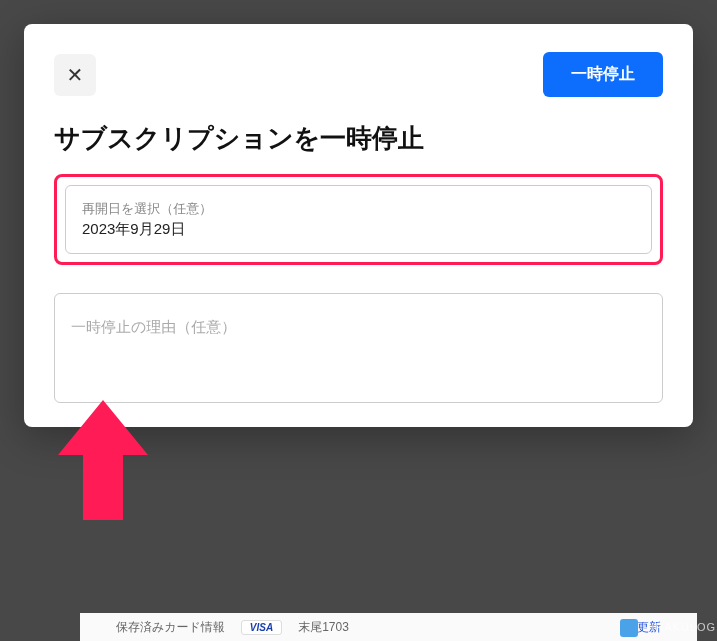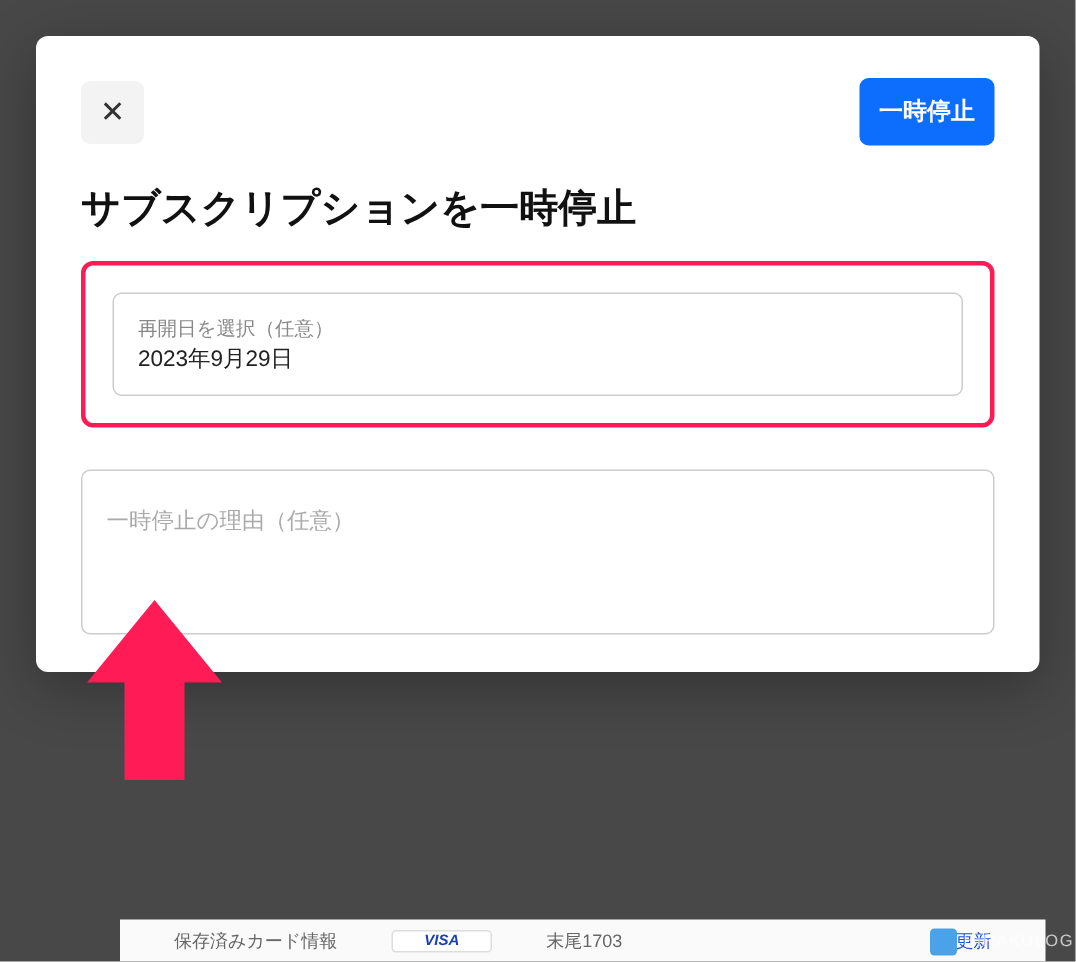--- a/index.html
+++ b/index.html
@@ -47,21 +47,21 @@
       justify-content: center;
       cursor: pointer;
       font-size: 20px;
       color: #333;
     }
     .pause-btn {
       background: #0d6efd;
       color: #fff;
       border: none;
       border-radius: 6px;
-      padding: 12px 13px;
+      padding: 12px 28px;
       font-size: 16px;
       font-weight: 600;
       cursor: pointer;
     }
     .modal-title {
       font-size: 26px;
       font-weight: 700;
       margin-bottom: 18px;
       color: #111;
     }
@@ -70,21 +70,21 @@
       line-height: 1.8;
       color: #222;
       margin-bottom: 18px;
     }
     .body-text .bold {
       font-weight: 700;
     }
     .highlight-box {
       border: 3px solid #ff1b55;
       border-radius: 8px;
-      padding: 18px;
+      padding: 8px;
       margin-bottom: 28px;
       position: relative;
     }
     .date-input {
       border: 1px solid #ccc;
       border-radius: 6px;
       padding: 14px 16px 14px 16px;
     }
     .date-label {
       font-size: 13px;
@@ -144,31 +144,31 @@
     }
     .bg-strip {
       position: absolute;
       left: 80px;
       right: 20px;
       bottom: 0;
       height: 28px;
       background: #fafafa;
       display: flex;
       align-items: center;
-      gap: 36px;
+      gap: 16px;
       padding: 0 36px;
       font-size: 12px;
       color: #666;
       overflow: hidden;
     }
     .visa-badge {
       background: #fff;
       border: 1px solid #ddd;
       border-radius: 3px;
-      padding: 1px 21px;
+      padding: 1px 8px;
       font-size: 10px;
       font-weight: 700;
       color: #1a3fb0;
       font-style: italic;
     }
     .update-link {
       color: #1d4ed8;
       margin-left: auto;
     }
   </style>

